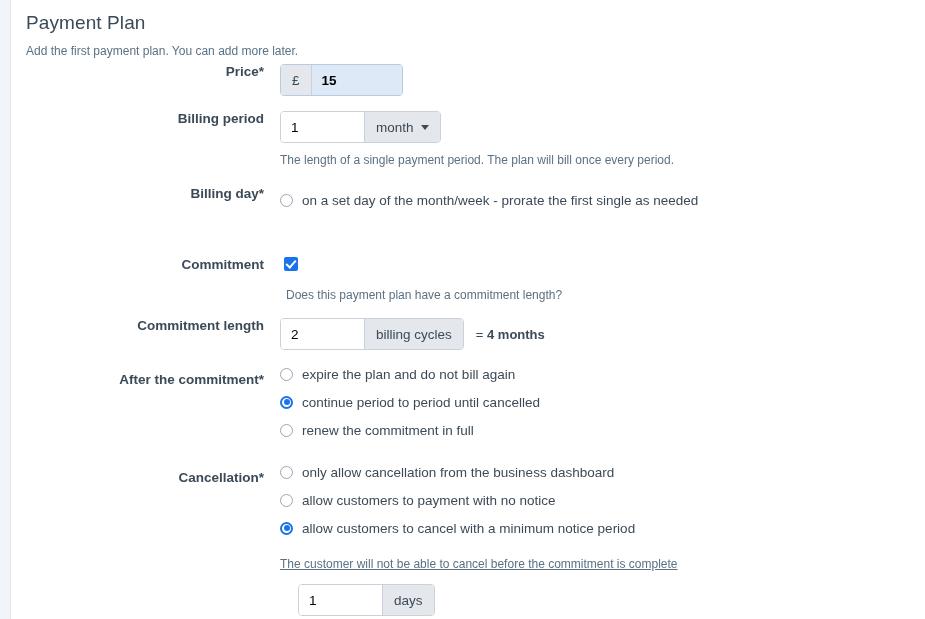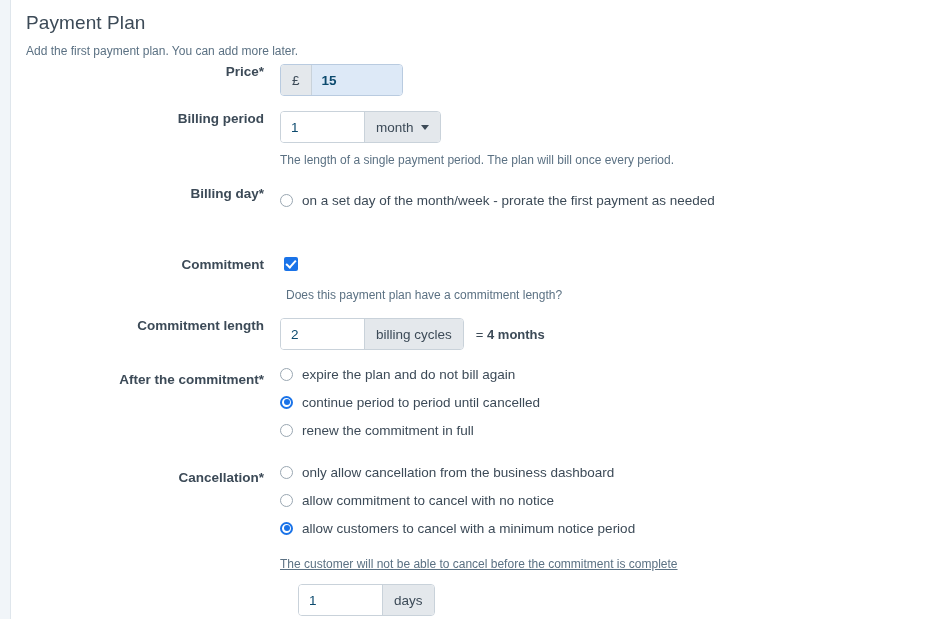--- a/index.html
+++ b/index.html
@@ -103,21 +103,21 @@
     padding: 0 11px;
     white-space: nowrap;
   }
   .igroup .addon.left { border-right: 1px solid #c9d2da; }
   .igroup .addon.right { border-left: 1px solid #c9d2da; }
   .igroup .field {
     border: 0;
     outline: 0;
     font-family: "Liberation Sans", sans-serif;
     font-size: 13.5px;
-    color: #0c4a6e;
+    color: #000000;
     padding: 0 10px;
     background: #fff;
     box-sizing: border-box;
   }
   .igroup .field.focused {
     background: #dde9f7;
     font-weight: bold;
   }
   .igroup.focused-group { border-color: #b9cbe0; }
 
@@ -237,21 +237,21 @@
       </div>
       <div class="help" style="margin-top:10px;">The length of a single payment period. The plan will bill once every period.</div>
     </div>
   </div>
 
   <div class="row" style="top:181px;">
     <div class="lbl" style="top:5px;">Billing day*</div>
     <div class="ctl">
       <div class="opt" style="margin-top:5px;">
         <span class="radio"></span>
-        <span class="opt-label">on a set day of the month/week - prorate the first payment as needed</span>
+        <span class="opt-label">on a set day of the month/week - prorate the first single as needed</span>
       </div>
     </div>
   </div>
 
   <div class="row" style="top:257px;">
     <div class="lbl">Commitment</div>
     <div class="ctl" style="left:272px;">
       <span class="checkbox"></span>
       <div class="help" style="margin-top:13px; margin-left:2px;">Does this payment plan have a commitment length?</div>
     </div>
@@ -290,21 +290,21 @@
 
   <div class="row" style="top:458px;">
     <div class="lbl" style="top:12px;">Cancellation*</div>
     <div class="ctl">
       <div class="opt">
         <span class="radio"></span>
         <span class="opt-label">only allow cancellation from the business dashboard</span>
       </div>
       <div class="opt">
         <span class="radio"></span>
-        <span class="opt-label">allow commitment to cancel with no notice</span>
+        <span class="opt-label">allow customers to payment with no notice</span>
       </div>
       <div class="opt">
         <span class="radio on"></span>
         <span class="opt-label">allow customers to cancel with a minimum notice period</span>
       </div>
       <div class="help" style="margin-top:15px;text-decoration:underline;">The customer will not be able to cancel before the commitment is complete</div>
       <div class="igroup" style="margin-top:13px; margin-left:18px;">
         <input class="field w-days" value="1" style="">
         <div class="addon right">days</div>
       </div>

